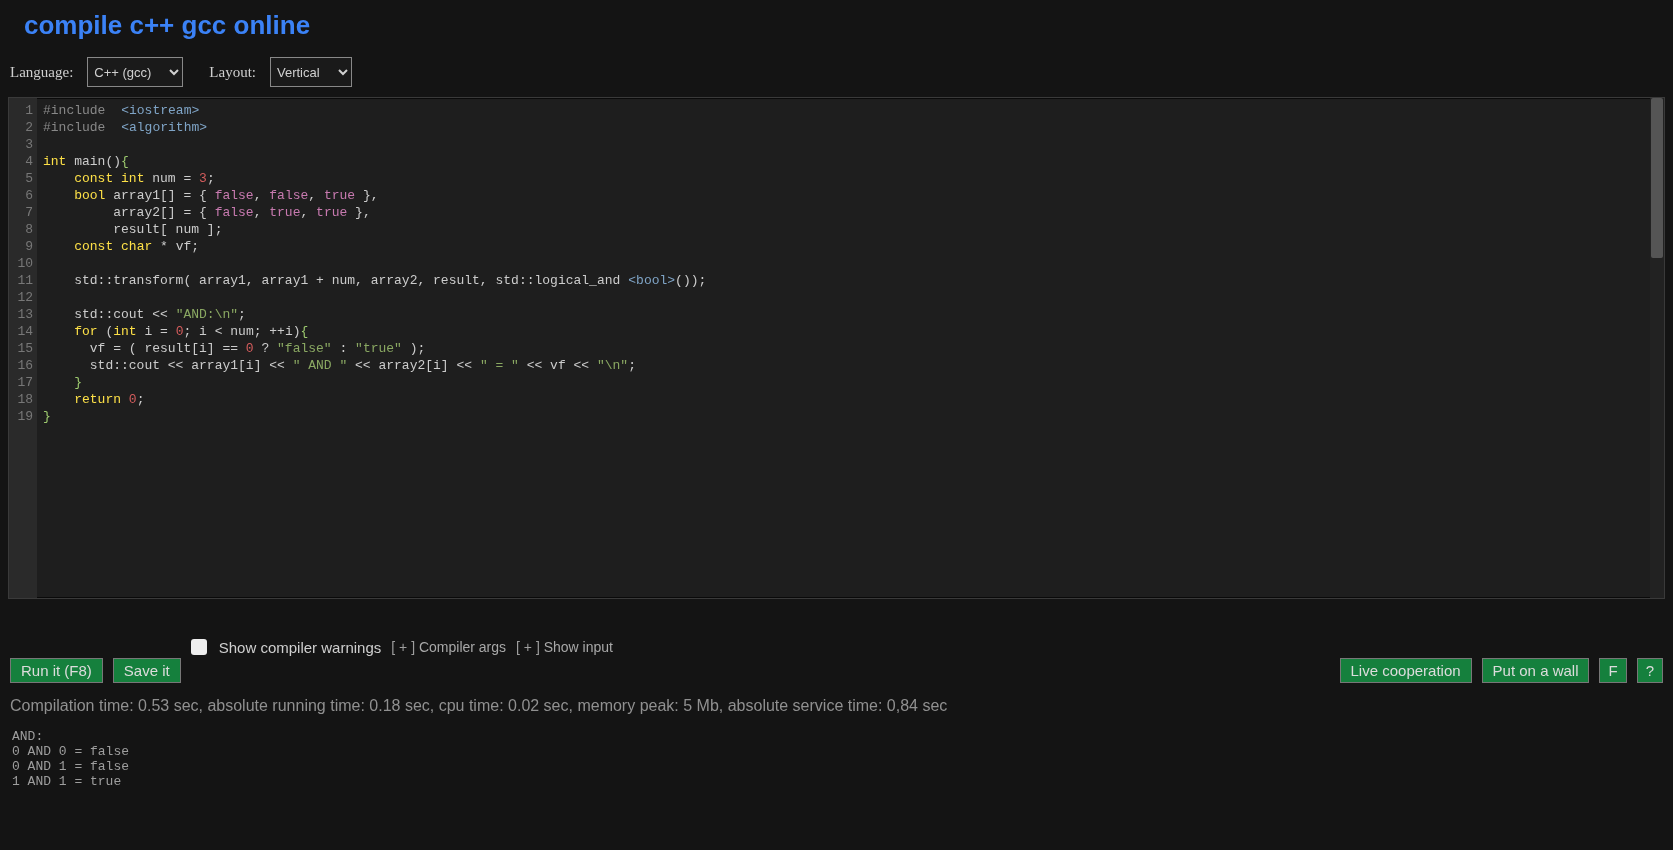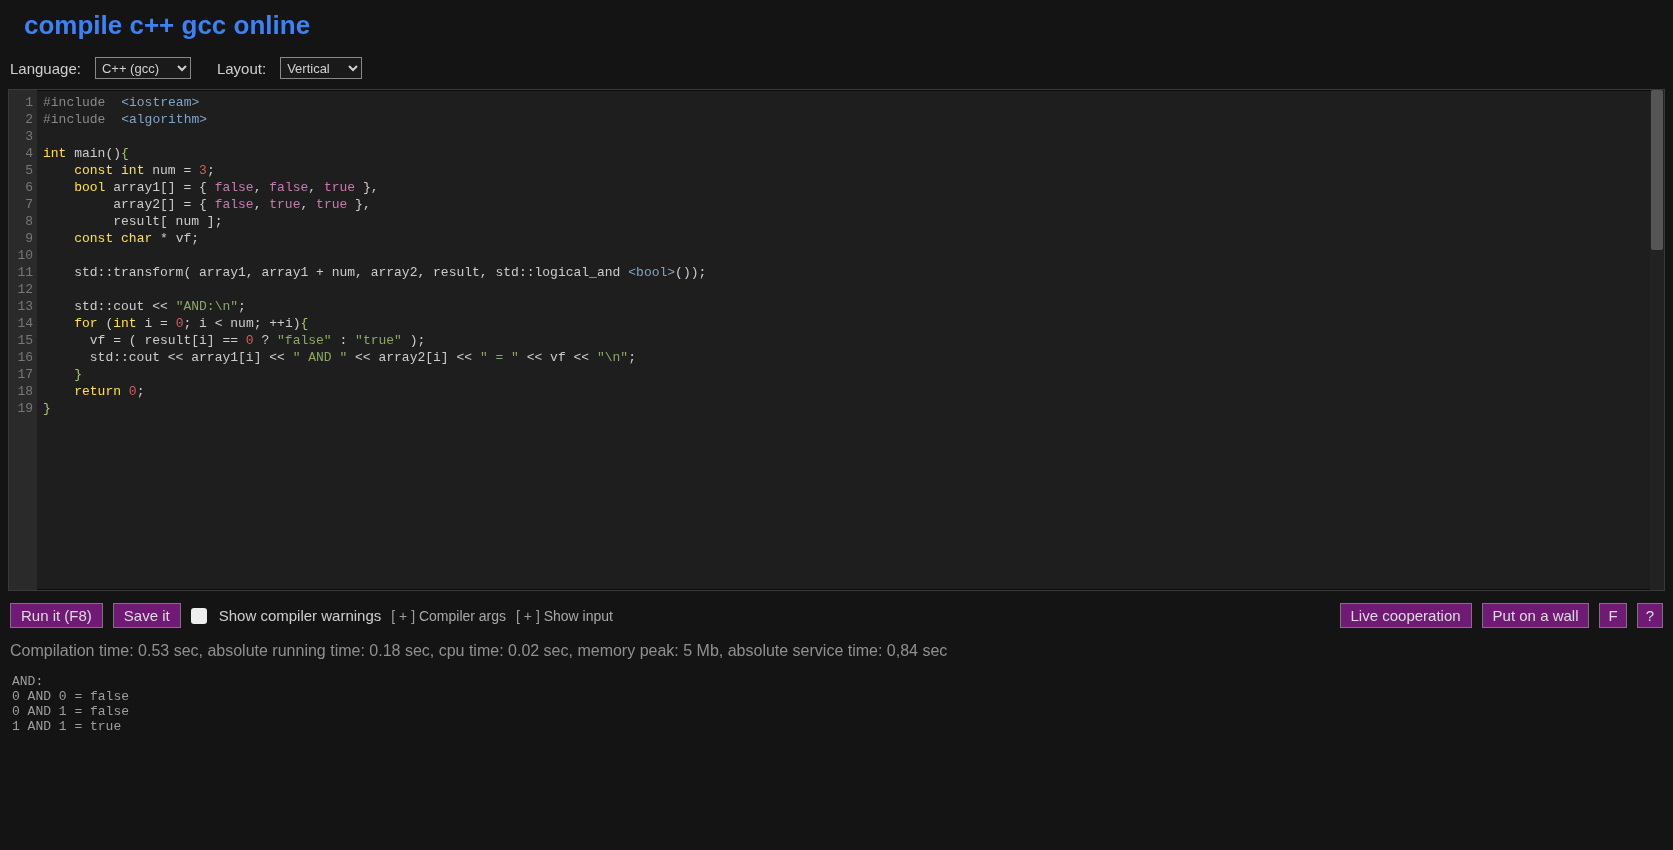--- a/index.html
+++ b/index.html
@@ -1,37 +1,37 @@
 <!DOCTYPE html>
 <html><head>
 <meta charset="utf-8">
 <style>
   html,body{margin:0;padding:0;background:#141414;color:#a0a0a0;font-family:Arial,Helvetica,sans-serif;font-size:14px;width:1673px;}
   body{padding:0;}
   .header-title{font-size:26px;color:#3b82f6;padding:10px 10px 6px 24px;font-weight:700;}
   .controls-row{padding:10px 10px 10px 10px;display:flex;gap:10px;align-items:center;color:#cfcfcf;font-size:15px;}
-  .controls-row label{margin-right:4px;}
-  select.dropdown{background:#1a1a1a;color:#d0d0d0;border:1px solid #888;height:22px;font-size:13px;padding:1px 2px;}
+  .controls-row label{margin-right:4px;font-family:Liberation Serif, serif;}
+  select.dropdown{background:#1a1a1a;color:#d0d0d0;border:1px solid #888;height:30px;font-size:13px;padding:1px 2px;}
   #language-select{width:96px;}
   #layout-select{width:82px;}
   .editor-wrap{margin:0 8px 0 8px;border:1px solid #3a3a3a;box-shadow:inset 0 0 0 1px #0a0a0a;background:#1e1e1e;display:flex;height:500px;position:relative;}
   .gutter{width:28px;background:#2a2a2a;color:#777;text-align:right;padding:4px 4px 0 0;font-family:Consolas,"Courier New",monospace;font-size:13px;line-height:17px;box-sizing:border-box;user-select:none;}
   .gutter div{height:17px;}
   .code{flex:1;padding:4px 0 0 6px;font-family:Consolas,"Courier New",monospace;font-size:13px;line-height:17px;white-space:pre;color:#ccc;overflow:hidden;}
   .code .c-pp{color:#888;}            
   .code .c-kw{color:#fde047;}         
   .code .c-num{color:#d35c5c;}        
   .code .c-bool{color:#c87ab0;}       
   .code .c-str{color:#8aa862;}
   .code .c-brace{color:#9ecb6f;}
   .code .c-type{color:#7fa4c6;margin-left:8px;}       
   .vscroll{position:absolute;right:0;top:0;bottom:0;width:14px;background:#222;}
   .vscroll .thumb{position:absolute;left:1px;right:1px;top:0;height:160px;background:#555;border-radius:2px;}
   .toolbar{display:flex;align-items:center;padding:12px 10px 6px 10px;gap:10px;color:#cfcfcf;font-size:15px;}
-  .btn{background:#701a75;border:1px solid #777;color:#dcdcdc;padding:3px 10px;font-size:15px;cursor:pointer;}
+  .btn{background:#15803d;border:1px solid #777;color:#dcdcdc;padding:3px 10px;font-size:15px;cursor:pointer;margin-top:47px;}
   .btn-small{padding:3px 8px;font-size:15px;}
   .chk{display:inline-block;width:16px;height:16px;background:#eee;border-radius:3px;vertical-align:middle;margin-right:6px;cursor:pointer;}
   .opt-group{display:flex;align-items:center;gap:6px;}
   .bracket-link{color:#a8a8a8;font-size:14px;}
   .bracket-link .bracket{color:#9e9e9e;}
   .toolbar .spacer{flex:1;}
   .stats{padding:8px 10px 0 10px;color:#909090;font-size:16px;}
   .output{padding:14px 10px 10px 12px;font-family:Consolas,"Courier New",monospace;font-size:13px;line-height:15px;color:#9e9e9e;white-space:pre;}
   .ln{display:block;height:17px;}
 </style>

